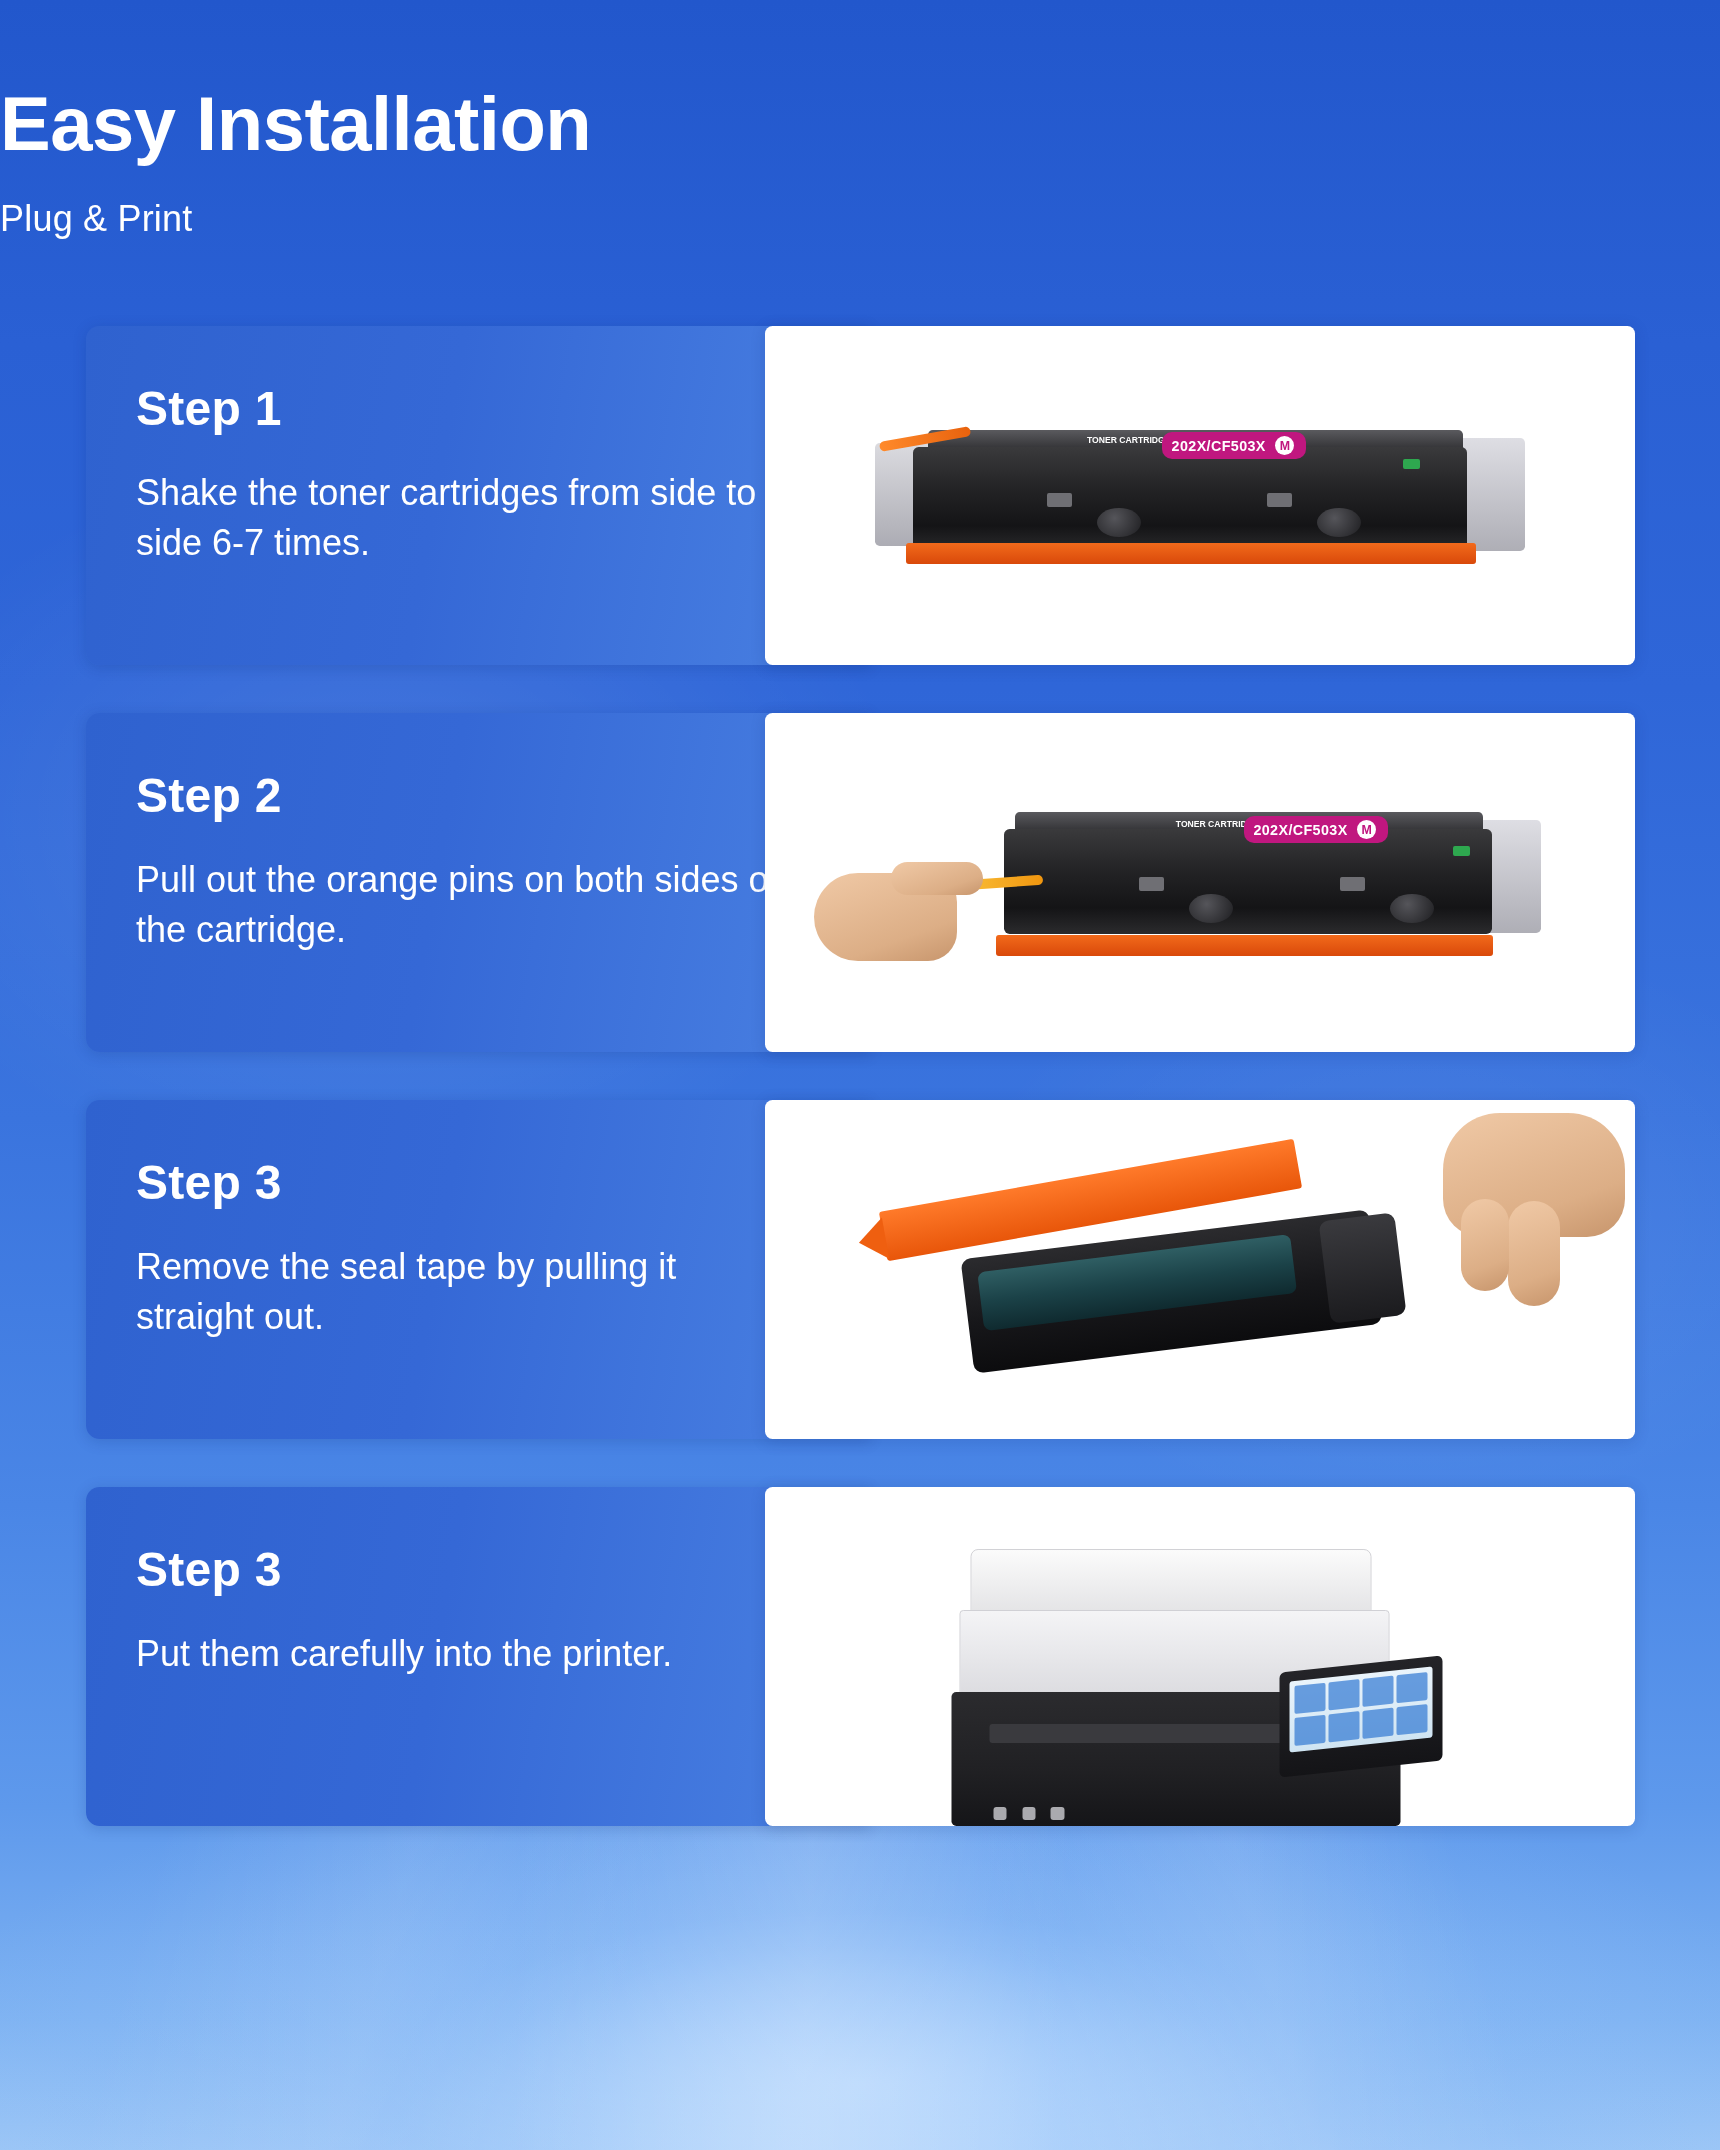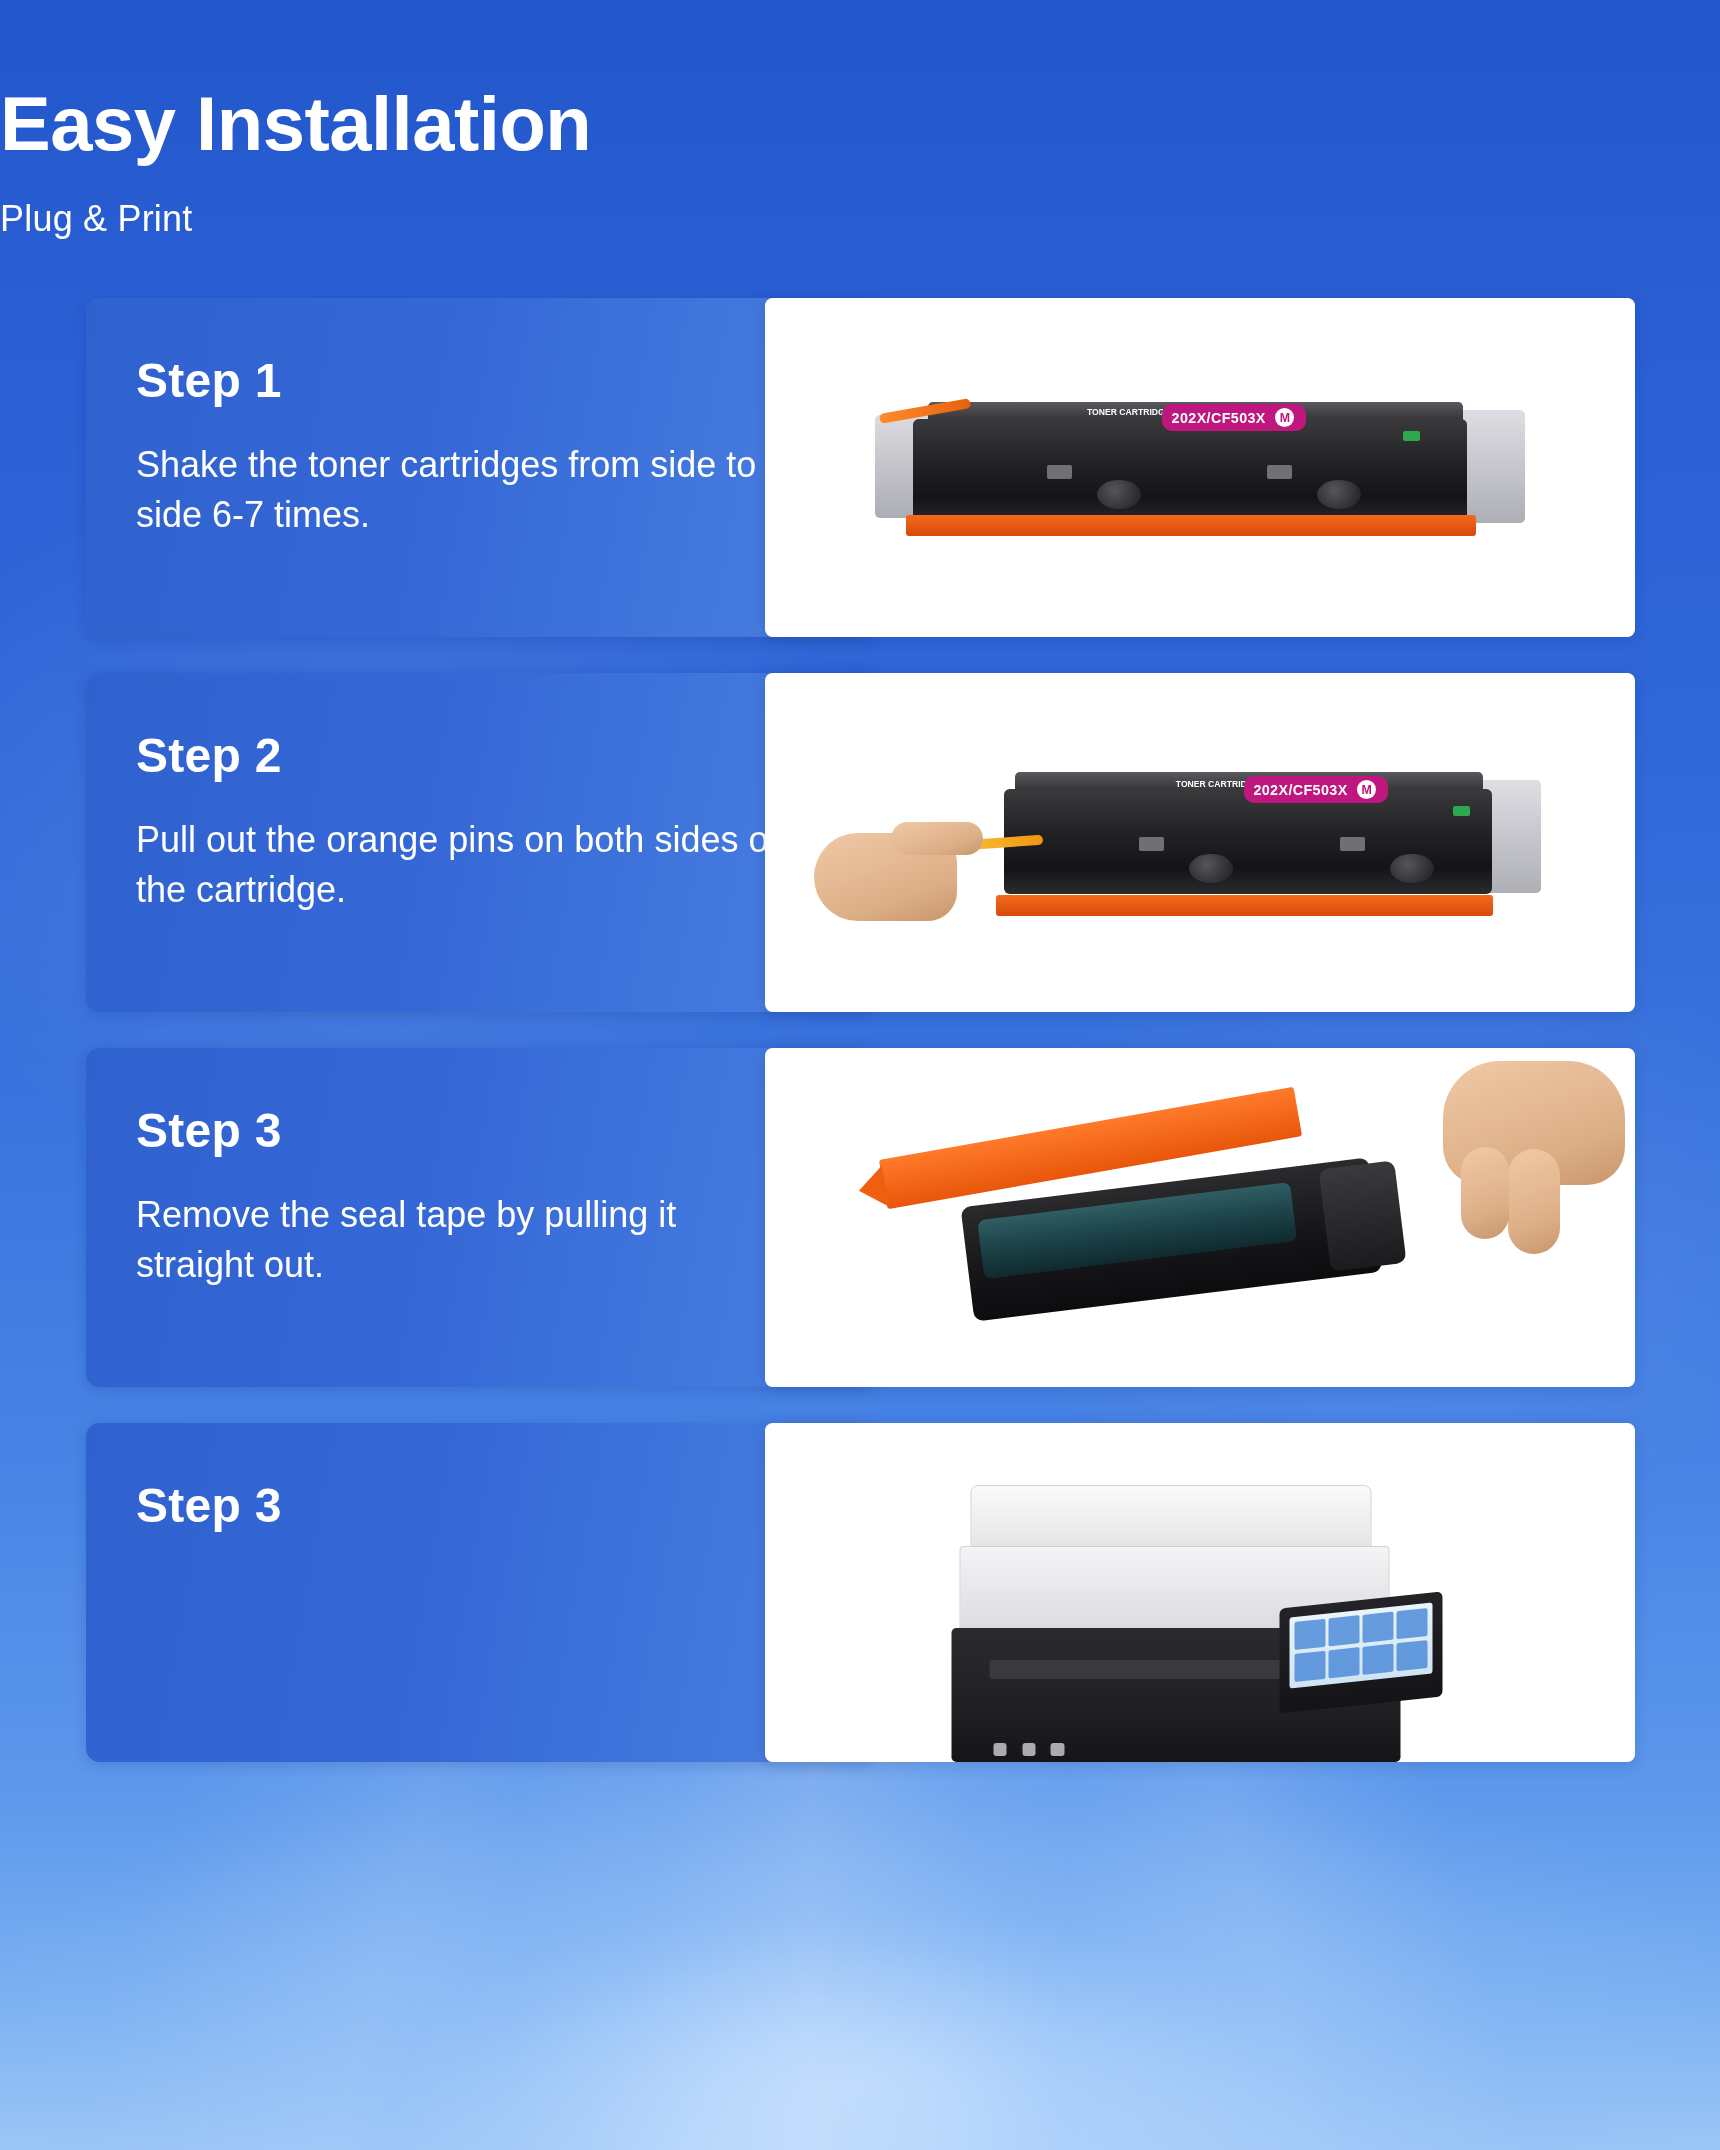--- a/index.html
+++ b/index.html
@@ -67,24 +67,24 @@
   .subtitle {
     color: #ffffff;
     font-size: 36px;
     font-weight: normal;
     margin-top: 34px;
     letter-spacing: 0.2px;
   }
 
   
   .steps {
-    margin-top: 58px;
+    margin-top: 86px;
     display: flex;
     flex-direction: column;
-    gap: 36px;
+    gap: 48px;
     padding: 0 86px;
   }
 
   .step-row {
     position: relative;
     height: 339px;
     display: flex;
     align-items: stretch;
   }
 
@@ -433,20 +433,21 @@
           <div class="hand" style="right:9.6px; top:13.4px; width:182px; height:124px; border-radius:57px 57px 38px 38px;"></div>
           <div class="hand" style="right:75px; top:101px; width:52px; height:105px; border-radius:27px;"></div>
           <div class="hand" style="right:126px; top:99px; width:48px; height:92px; border-radius:25px;"></div>
         </div>
       </div>
     </div>
 
     <div class="step-row">
       <div class="step-text">
         <div class="step-label">Step 3</div>
+        <div class="step-desc">Put them carefully into the printer.</div>
       </div>
       <div class="step-image">
         <div class="printer">
           <div class="pr-top"></div>
           <div class="pr-mid">
             <div class="pr-tray"></div>
           </div>
           <div class="pr-body">
             <div class="pr-slot"></div>
             <div class="pr-btns">

